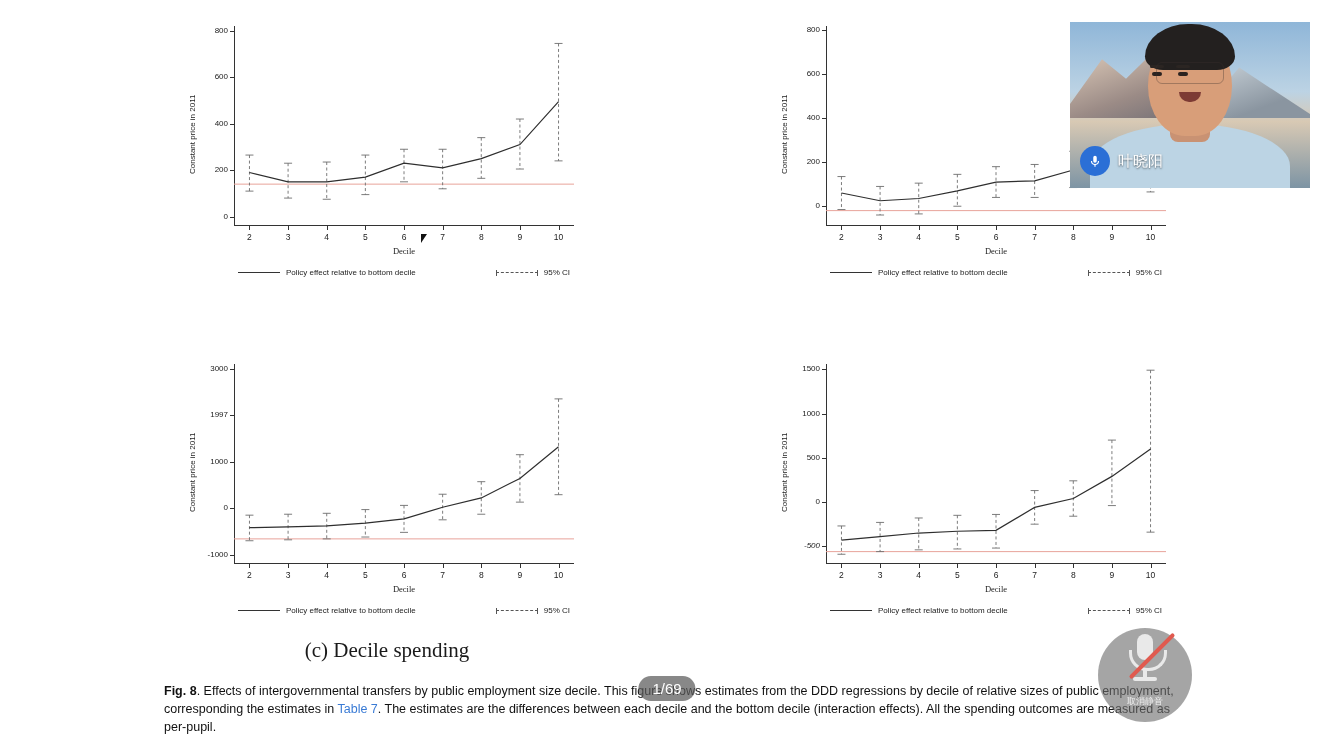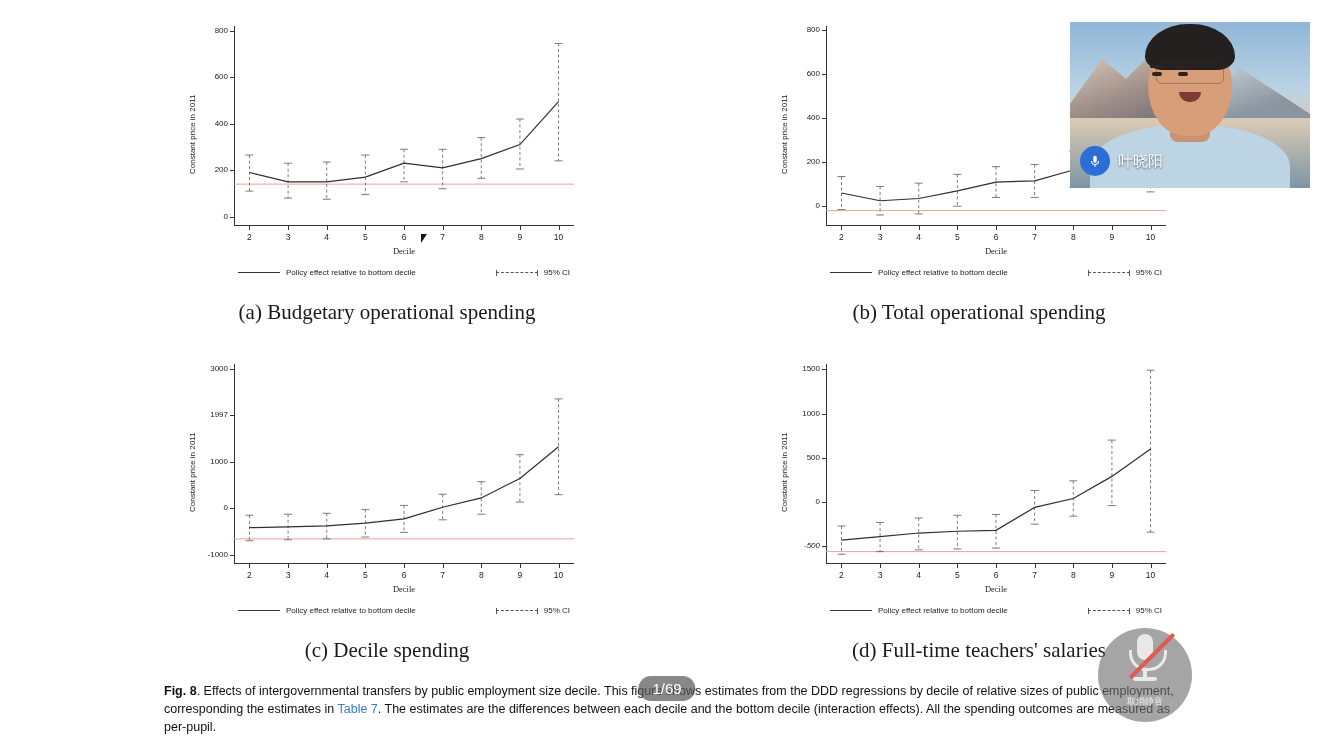--- a/index.html
+++ b/index.html
@@ -295,21 +295,20 @@
           <polyline points="77.45454545454545,164.51162790697674 116.09090909090908,173.81395348837208 154.72727272727272,173.81395348837208 193.36363636363635,169.16279069767444 232,155.2093023255814 270.6363636363636,159.86046511627907 309.27272727272725,150.5581395348837 347.9090909090909,136.6046511627907 386.5454545454545,93.5813953488372" fill="none" stroke="#2e2e2e" stroke-width="1.2"></polyline>
         </svg>
         <div class="legend" style="left: 66px; top: 260px; width: 332px;">
           <span class="swatch-solid"></span>
           <span>Policy effect relative to bottom decile</span>
           <span style="flex:1"></span>
           <span class="swatch-dash"></span>
           <span>95% CI</span>
         </div>
       </div>
-    <div class="panel-caption" style="position:absolute; left:0; top:292px; width:430px;">(a) Budgetary operational spending</div>
   </div>
 
   <div class="panel" style="left:600px; top:0px; width:430px; height:326px;">
     <div class="chart" id="chart-b" style="position:absolute; left:0; top:0; width:430px; height:282px;">
         <div class="plot" style="left: 62px; top: 18px; width: 340px; height: 200px;"></div>
         <div class="ytick" style="left: 22px; width: 34px; top: 193.22px;">0</div>
         <div style="position: absolute; left: 58px; top: 198.22px; width: 4px; height: 0px; border-top: 1px solid rgb(51, 51, 51);"></div>
         <div class="ytick" style="left: 22px; width: 34px; top: 149.264px;">200</div>
         <div style="position: absolute; left: 58px; top: 154.264px; width: 4px; height: 0px; border-top: 1px solid rgb(51, 51, 51);"></div>
         <div class="ytick" style="left: 22px; width: 34px; top: 105.308px;">400</div>
@@ -370,21 +369,20 @@
           <polyline points="77.45454545454545,185.03296703296704 116.09090909090908,192.72527472527472 154.72727272727272,190.52747252747253 193.36363636363635,182.83516483516485 232,174.04395604395603 270.6363636363636,172.94505494505495 309.27272727272725,161.95604395604397 347.9090909090909,150.967032967033 386.5454545454545,134.4835164835165" fill="none" stroke="#2e2e2e" stroke-width="1.2"></polyline>
         </svg>
         <div class="legend" style="left: 66px; top: 260px; width: 332px;">
           <span class="swatch-solid"></span>
           <span>Policy effect relative to bottom decile</span>
           <span style="flex:1"></span>
           <span class="swatch-dash"></span>
           <span>95% CI</span>
         </div>
       </div>
-    <div class="panel-caption" style="position:absolute; left:0; top:292px; width:430px;">(b) Total operational spending</div>
   </div>
 
   <div class="panel" style="left:8px; top:338px; width:430px; height:326px;">
     <div class="chart" id="chart-c" style="position:absolute; left:0; top:0; width:430px; height:282px;">
         <div class="plot" style="left: 62px; top: 18px; width: 340px; height: 200px;"></div>
         <div class="ytick" style="left: 22px; width: 34px; top: 203.698px;">-1000</div>
         <div style="position: absolute; left: 58px; top: 208.698px; width: 4px; height: 0px; border-top: 1px solid rgb(51, 51, 51);"></div>
         <div class="ytick" style="left: 22px; width: 34px; top: 157.186px;">0</div>
         <div style="position: absolute; left: 58px; top: 162.186px; width: 4px; height: 0px; border-top: 1px solid rgb(51, 51, 51);"></div>
         <div class="ytick" style="left: 22px; width: 34px; top: 110.674px;">1000</div>
@@ -520,21 +518,20 @@
           <polyline points="77.45454545454545,194.10619469026548 116.09090909090908,190.56637168141594 154.72727272727272,187.02654867256638 193.36363636363635,185.2566371681416 232,184.3716814159292 270.6363636363636,161.36283185840708 309.27272727272725,152.5132743362832 347.9090909090909,130.38938053097345 386.5454545454545,102.95575221238938" fill="none" stroke="#2e2e2e" stroke-width="1.2"></polyline>
         </svg>
         <div class="legend" style="left: 66px; top: 260px; width: 332px;">
           <span class="swatch-solid"></span>
           <span>Policy effect relative to bottom decile</span>
           <span style="flex:1"></span>
           <span class="swatch-dash"></span>
           <span>95% CI</span>
         </div>
       </div>
-    <div class="panel-caption" style="position:absolute; left:0; top:292px; width:430px;">(d) Full-time teachers' salaries</div>
   </div>
 
 </div>
 
 <div class="cursor" style="left:421px; top:234px;"></div>
 
 <div class="fig-caption">
   <b>Fig. 8</b><span>. Effects of intergovernmental transfers by public employment size decile. This figure shows estimates from the DDD regressions by decile of relative sizes of public employment, corresponding the estimates in </span><span class="link">Table 7</span><span>. The estimates are the differences between each decile and the bottom decile (interaction effects). All the spending outcomes are measured as per-pupil.</span>
 </div>
 

